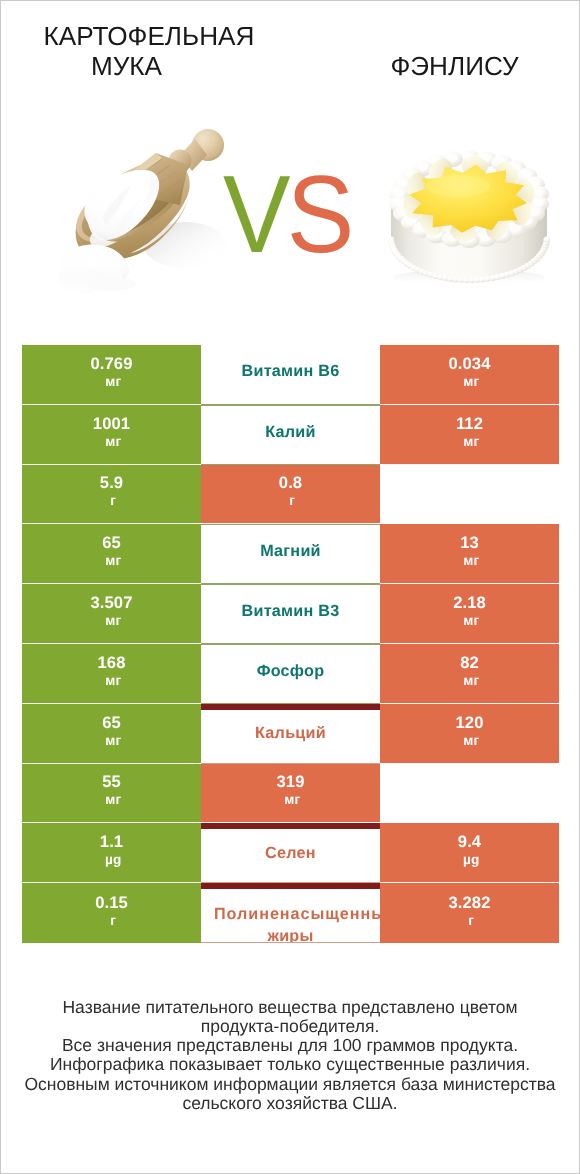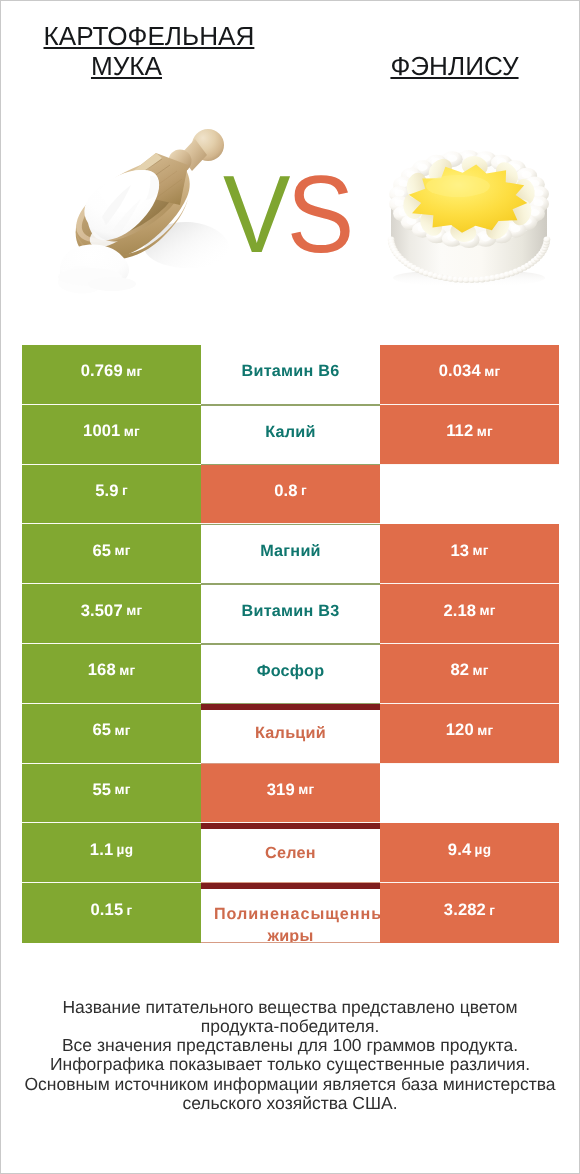--- a/index.html
+++ b/index.html
@@ -6,21 +6,21 @@
   html,body{margin:0;padding:0;background:#fff;}
   body{width:580px;height:1174px;font-family:"Liberation Sans",sans-serif;
        -webkit-font-smoothing:antialiased;-moz-osx-font-smoothing:grayscale;text-rendering:geometricPrecision;}
   .page{position:relative;box-sizing:border-box;width:580px;height:1174px;
         border:1px solid #c9c9c9;background:#fff;overflow:hidden;}
 
   
   .header{position:absolute;left:0;top:0;width:578px;height:100px;}
   .title{position:absolute;text-align:center;font-size:26.15px;line-height:30.1px;
          color:#16181a;font-weight:400;text-transform:uppercase;letter-spacing:0px;
-         white-space:nowrap;text-decoration:underline;}
+         white-space:nowrap;}
   .title-l1{left:42.5px;top:19.8px;width:200px;}
   .title-l2{left:25.5px;top:49.9px;width:200px;}
   .title-r1{left:353.5px;top:49.9px;width:200px;}
 
   
   .heroes{position:absolute;left:0;top:100px;width:578px;height:215px;}
   .hero-left{position:absolute;left:55px;top:18px;width:190px;height:180px;}
   .hero-right{position:absolute;left:382px;top:37px;width:172px;height:150px;}
   .vs-wrap{position:absolute;left:-3px;top:54px;width:578px;height:120px;}
   .vs{position:absolute;left:0;top:0;width:578px;height:120px;
@@ -28,21 +28,21 @@
       font-family:"Liberation Sans",sans-serif;text-align:center;
       transform:scaleX(0.92);transform-origin:286px 0;}
   .vs .v{color:#7FA530;}
   .vs .s{color:#E06B4A;}
 
   
   .tbl{position:absolute;left:21px;top:344px;width:537px;}
   .row{position:relative;height:59.8px;display:flex;}
   .cell{box-sizing:border-box;width:179px;display:flex;align-items:center;
         justify-content:center;height:100%;padding-bottom:6px;}
-  .cell.left,.cell.right{color:#fff;}
+  .cell.left,.cell.right{color:#fff;flex-direction:column;}
   .cell .num{font-size:16.6px;font-weight:700;letter-spacing:0.1px;}
   .cell .unit{font-size:13.6px;font-weight:700;margin-left:3.4px;letter-spacing:0.2px;}
   .cell.left{background:#81A831;border-bottom:1px solid #fbfcf4;}
   .cell.right{background:#E06D4A;border-bottom:1px solid #fdf6f2;}
   .row:last-child .cell.left,.row:last-child .cell.right{border-bottom:none;}
   .cell.mid{background:#fff;font-size:16.2px;font-weight:700;text-align:center;letter-spacing:0.25px;
             line-height:20px;white-space:nowrap;overflow:hidden;}
   .cell.mid.w-left{color:#0f766e;border-top:1px solid #93A46A;border-bottom:1px solid #93A46A;}
   .cell.mid.w-right{color:#CE6A4C;border-top:6px solid #7f1d1d;border-bottom:1px solid #D79C85;}
   .row:first-child .cell.mid{border-top:none;}

